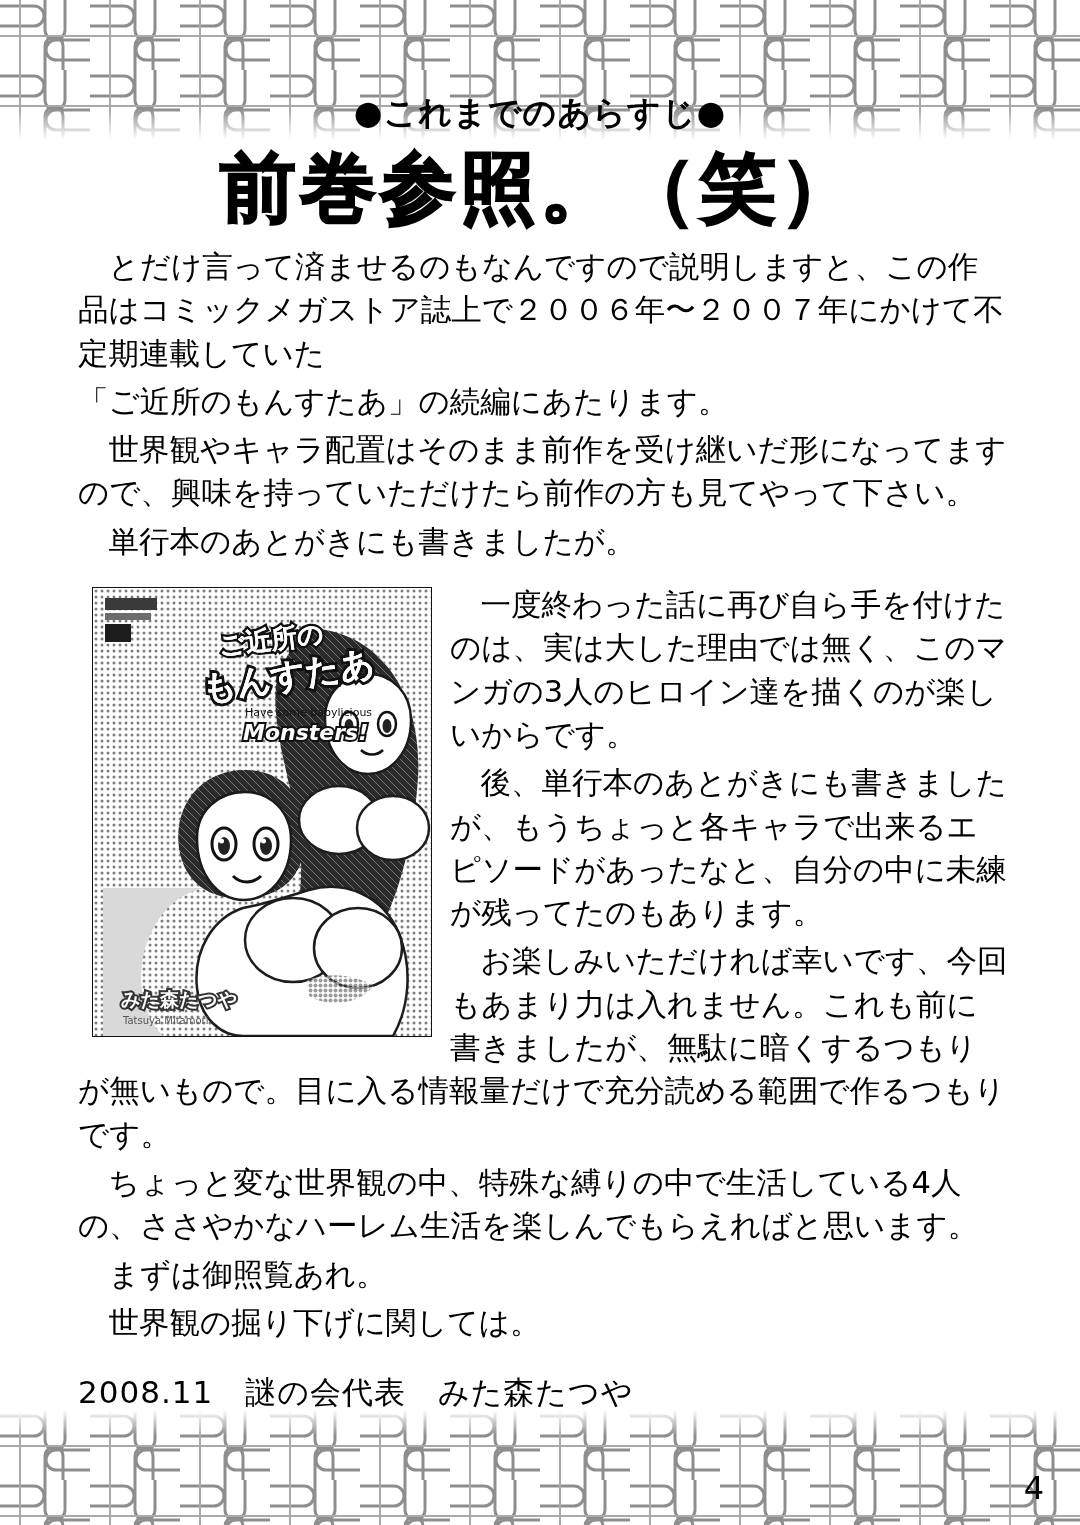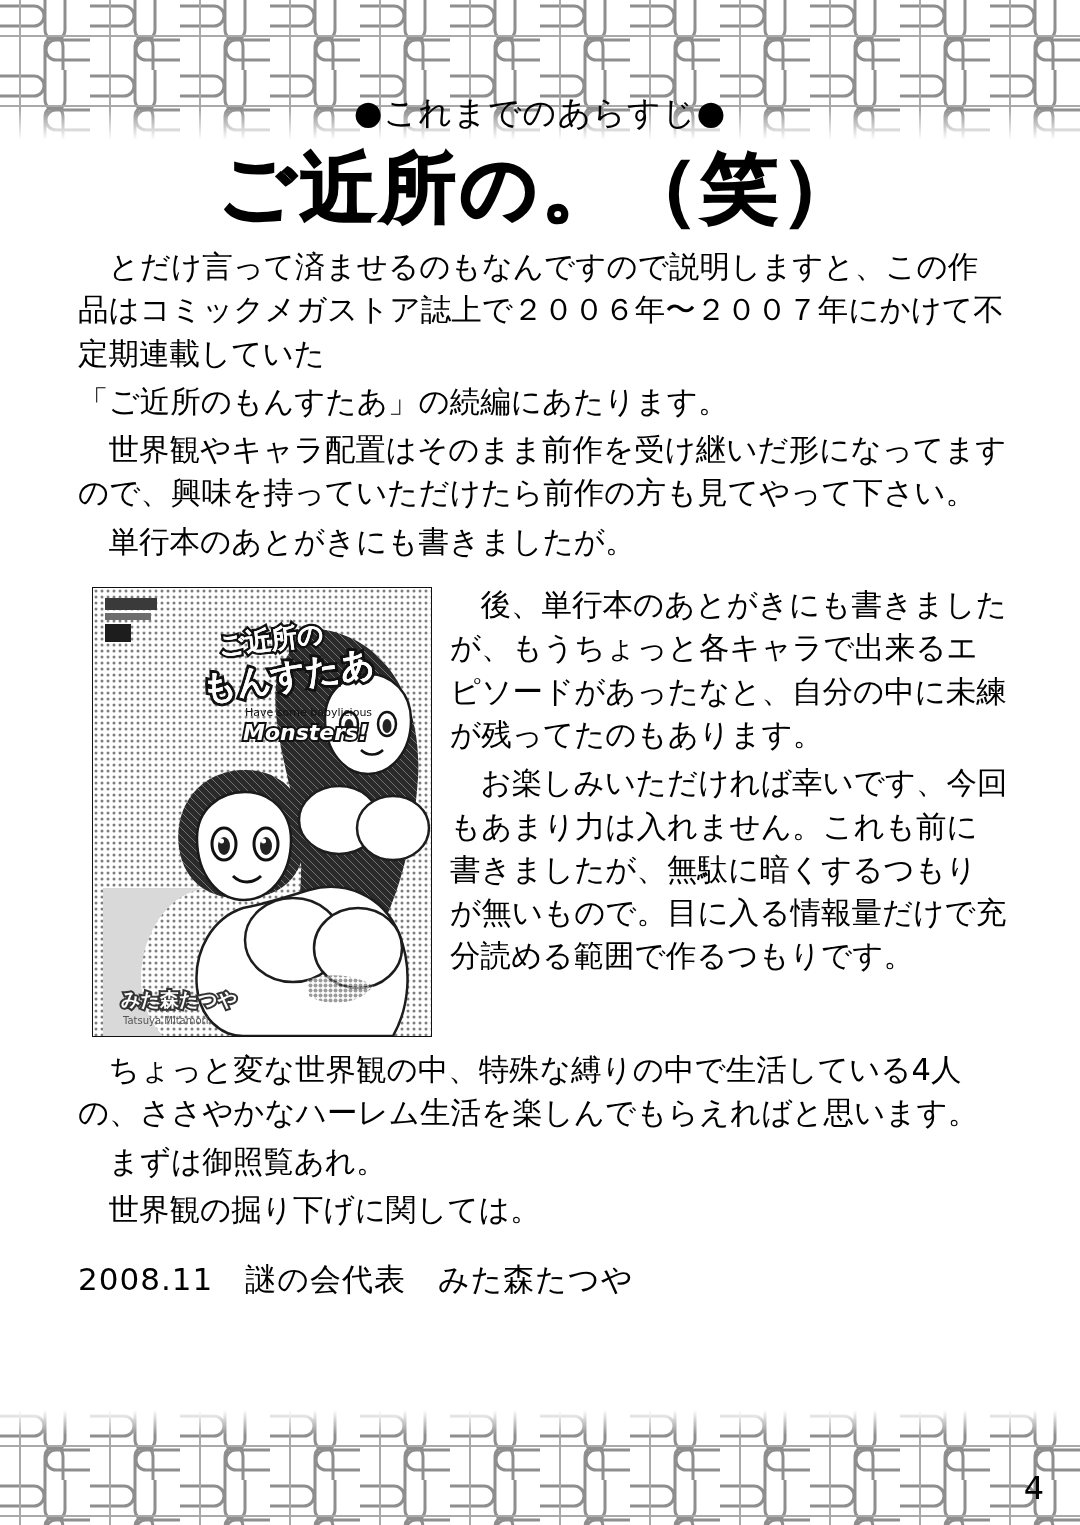--- a/index.html
+++ b/index.html
@@ -29,21 +29,21 @@
   .band svg { display: block; }
 
   
   .header {
     position: absolute;
     top: 96px;
     left: 0;
     width: 1080px;
     text-align: center;
     font-size: 33px;
-    font-weight: normal;
+    font-weight: bold;
     letter-spacing: 1px;
     color: #000;
     line-height: 1;
     z-index: 5;
   }
   .title {
     position: absolute;
     top: 148px;
     left: 0;
     width: 1080px;
@@ -151,21 +151,21 @@
           <rect width="1080" height="115" fill="url(#fadeBot)"></rect>
         </mask>
       </defs>
       <g mask="url(#mBot)">
         <rect width="1080" height="115" fill="url(#puz2)" opacity="0.85"></rect>
       </g>
     </svg>
   </div>
 
   <div class="header">●これまでのあらすじ●</div>
-  <div class="title">ご近所の。（笑）</div>
+  <div class="title">前巻参照。（笑）</div>
 
   <div class="content">
 
     <p class="para">　とだけ言って済ませるのもなんですので説明しますと、この作品はコミックメガストア誌上で２００６年〜２００７年にかけて不定期連載していた</p>
     <p class="para">「ご近所のもんすたあ」の続編にあたります。</p>
     <p class="para">　世界観やキャラ配置はそのまま前作を受け継いだ形になってますので、興味を持っていただけたら前作の方も見てやって下さい。</p>
     <p class="para">　単行本のあとがきにも書きましたが。</p>
 
     <div class="cover-block">
 
@@ -236,20 +236,21 @@
           </g>
           <text x="152" y="128" font-family="'DejaVu Sans',sans-serif" font-size="11" fill="#111">Have some babylicious</text>
           <text x="150" y="152" font-family="'DejaVu Sans',sans-serif" font-size="22" font-style="italic" font-weight="bold" fill="#ffffff" stroke="#111" stroke-width="4" paint-order="stroke">Monsters!</text>
 
           <text x="28" y="418" font-family="'DejaVu Sans',sans-serif" font-size="19" font-weight="bold" fill="#ffffff" stroke="#333" stroke-width="4" paint-order="stroke">みた森たつや</text>
           <text x="30" y="436" font-family="'DejaVu Sans',sans-serif" font-size="10" fill="#555">Tatsuya Mitamori</text>
         </svg>
       </div>
 
       <div class="cover-text">
+        <p class="para">　一度終わった話に再び自ら手を付けたのは、実は大した理由では無く、このマンガの3人のヒロイン達を描くのが楽しいからです。</p>
         <p class="para">　後、単行本のあとがきにも書きましたが、もうちょっと各キャラで出来るエピソードがあったなと、自分の中に未練が残ってたのもあります。</p>
         <p class="para">　お楽しみいただければ幸いです、今回もあまり力は入れません。これも前に書きましたが、無駄に暗くするつもりが無いもので。目に入る情報量だけで充分読める範囲で作るつもりです。</p>
       </div>
       <div class="clear"></div>
 
       <p class="para">　ちょっと変な世界観の中、特殊な縛りの中で生活している4人の、ささやかなハーレム生活を楽しんでもらえればと思います。</p>
       <p class="para">　まずは御照覧あれ。</p>
       <p class="para">　世界観の掘り下げに関しては。</p>
 
       <div class="signature">2008.11　謎の会代表　みた森たつや</div>

